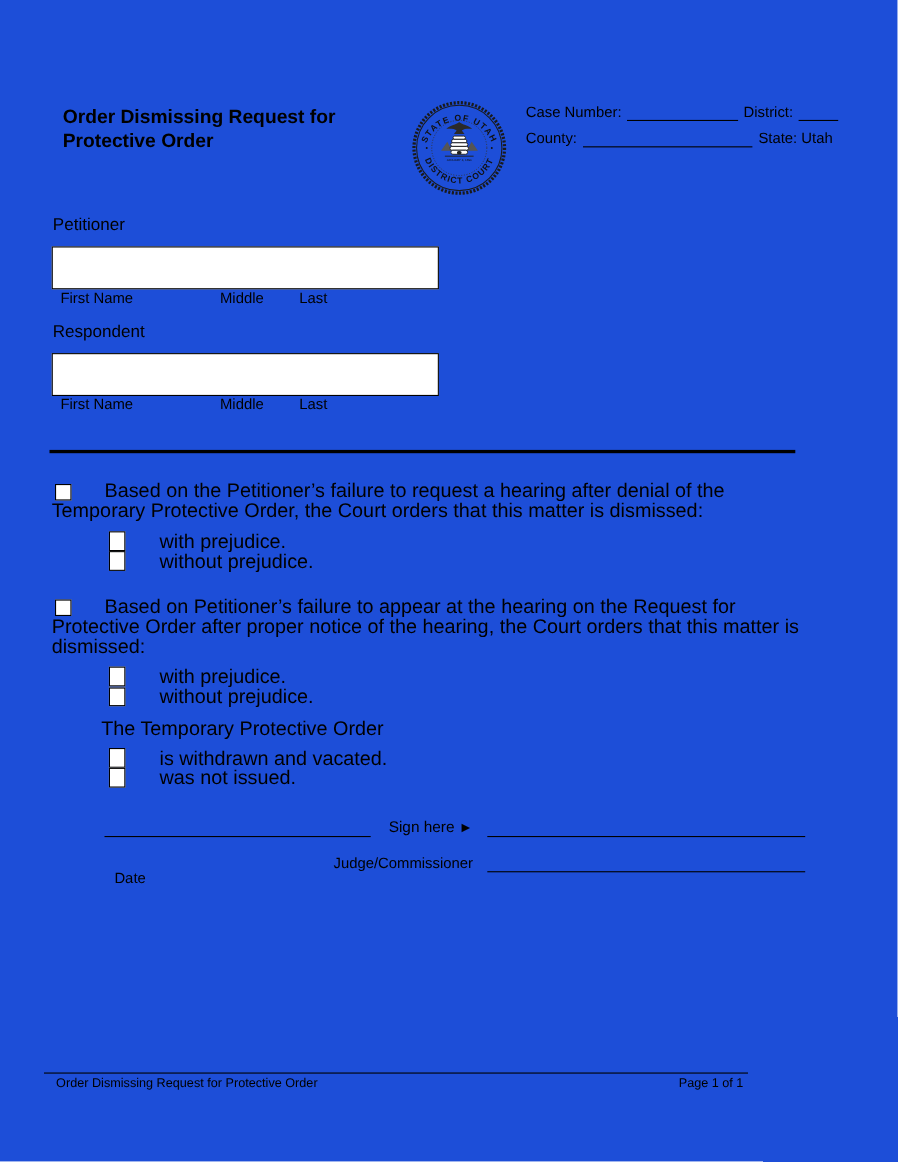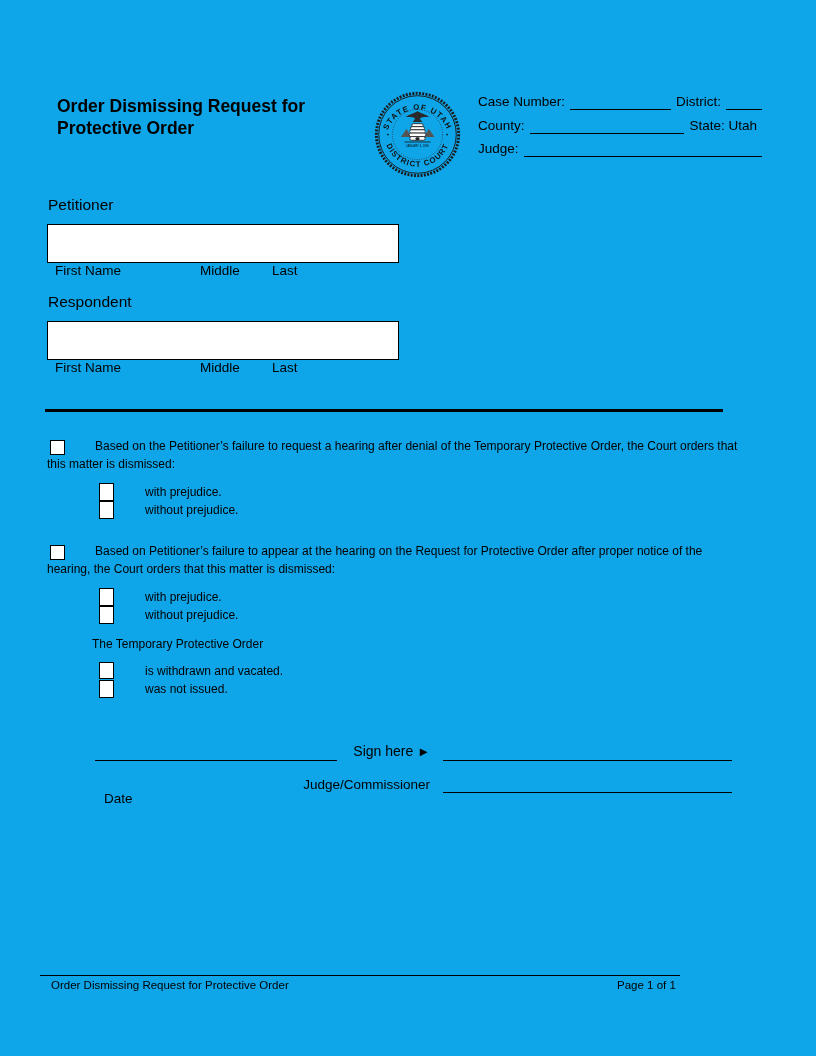--- a/index.html
+++ b/index.html
@@ -1,19 +1,19 @@
 <!DOCTYPE html>
 <html><head>
 <meta charset="utf-8">
 <style>
   html,body{margin:0;padding:0;background:#ffffff;}
   #page{
     position:relative;
     width:816px;height:1056px;
-    background:#0ea5e9;
+    background:#1d4ed8;
     font-family:"Liberation Sans", sans-serif;
     color:#000;
     overflow:hidden;
   }
   
   .doc-title{
     position:absolute;left:57px;top:96px;width:330px;
     font-size:17.5px;font-weight:bold;line-height:21.5px;
   }
   .seal{position:absolute;left:374px;top:91px;width:87px;height:87px;}
@@ -30,21 +30,21 @@
   .party-label{position:absolute;left:48px;font-size:15.5px;}
   .party-box{position:absolute;left:47px;width:350px;height:37px;border:1px solid #000;background:#fff;}
   .name-cols{position:absolute;left:47px;width:350px;font-size:13.5px;}
   .name-cols span{position:absolute;top:0;white-space:nowrap;}
   .nc-first{left:8px;text-align:right;}
   .nc-middle{left:153px;}
   .nc-last{left:225px;}
   
   .divider{position:absolute;left:45px;top:409px;width:678px;height:3px;background:#000;}
   
-  .section{position:absolute;left:47px;width:692px;font-size:12px;}
+  .section{position:absolute;left:47px;width:692px;font-size:18px;}
   .sec-para{position:relative;margin:0;line-height:18.3px;text-indent:48px;}
   .checkbox{box-sizing:border-box;border:1.5px solid #000;background:#fff;}
   .cb-main{position:absolute;left:3px;top:2.5px;width:15px;height:15px;}
   .opt-list{margin:9.5px 0 0 52px;}
   .opt-row{display:flex;align-items:center;height:18.2px;}
   .opt-row .checkbox{flex:0 0 15px;width:15px;height:17.5px;align-self:flex-start;}
   .opt-row .opt-label{margin-left:31px;line-height:17px;}
   .sub-heading{margin:10.5px 0 0 45px;line-height:18px;}
   .sub-opts{margin-top:9px;}
   
@@ -112,24 +112,20 @@
       <span class="lbl">Case Number:</span>
       <span class="fill-line"></span>
       <span class="lbl2">District:</span>
       <span class="fill-line short"></span>
     </div>
     <div class="cf-row">
       <span class="lbl">County:</span>
       <span class="fill-line"></span>
       <span class="lbl2">State: Utah</span>
     </div>
-    <div class="cf-row">
-      <span class="lbl">Judge:</span>
-      <span class="fill-line"></span>
-    </div>
   </div>
 
   <div class="party-label" style="top:196px;">Petitioner</div>
   <div class="party-box" style="top:224px;"></div>
   <div class="name-cols" style="top:263px;">
     <span class="nc-first">First Name</span>
     <span class="nc-middle">Middle</span>
     <span class="nc-last">Last</span>
   </div>
 

